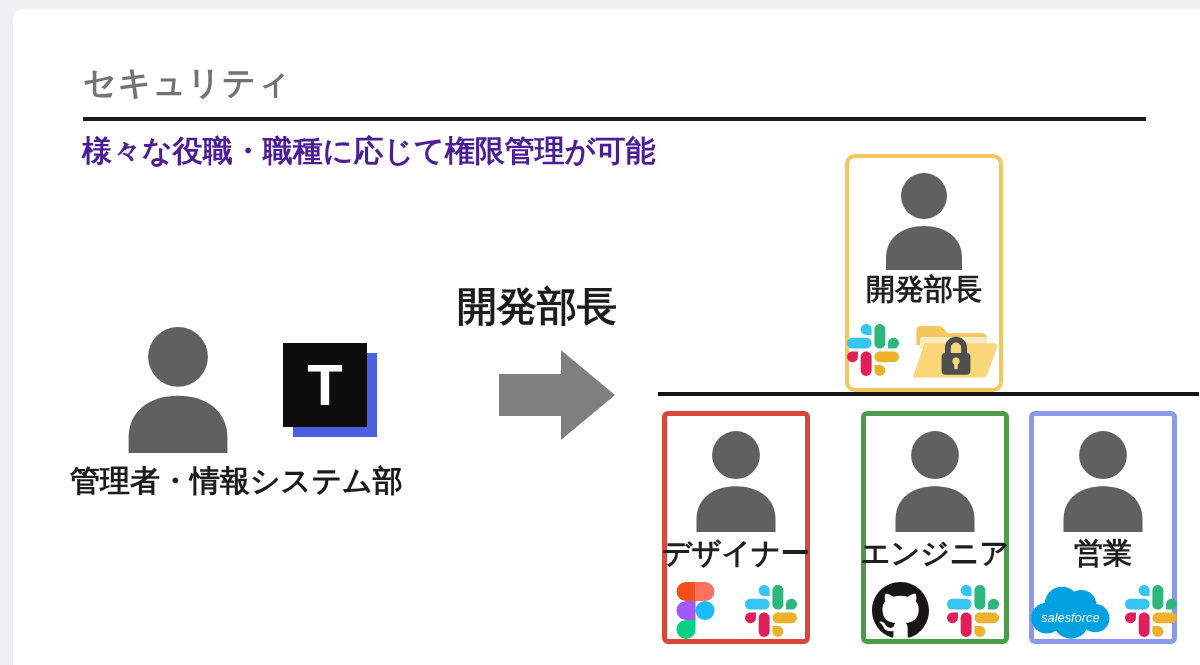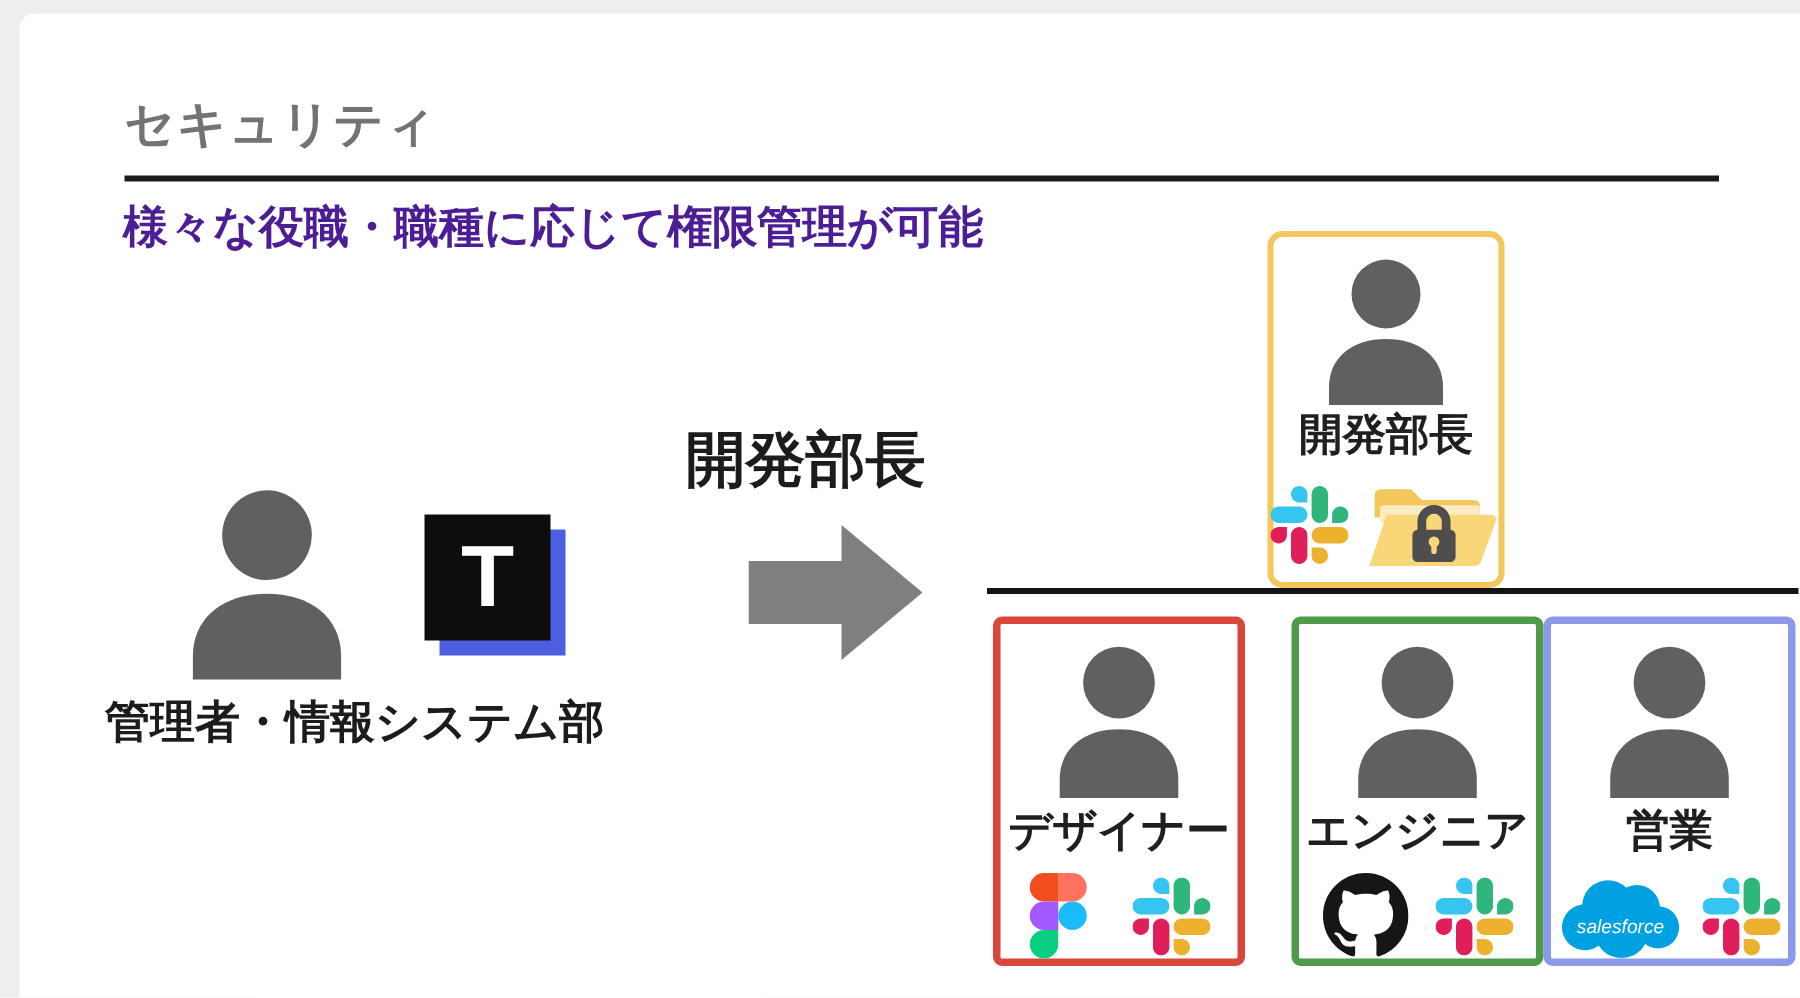--- a/index.html
+++ b/index.html
@@ -51,21 +51,21 @@
   .flow-arrow{left:486px;top:341px;width:116px;height:90px;}
   .role-box{
     background:#ffffff;border-style:solid;box-sizing:border-box;
     display:flex;flex-direction:column;align-items:center;
   }
   .manager-box{
     left:832px;top:145px;width:158px;height:238px;
     border-width:4px;border-radius:10px;
   }
   .member-box{
-    top:402px;width:168px;height:233px;
+    top:402px;width:148px;height:233px;
     border-width:5px;border-radius:6px;
   }
   .member-designer{left:649px;}
   .member-engineer{left:848px;justify-content:space-between;}
   .member-sales{left:1016px;}
   .role-person-mgr{width:100px;height:100px;margin-top:12px;}
   .role-person{width:104px;height:104px;margin-top:12px;}
   .role-label{
     font-size:29px;font-weight:800;color:#1f1f1f;margin-top:2px;white-space:nowrap;
   }

